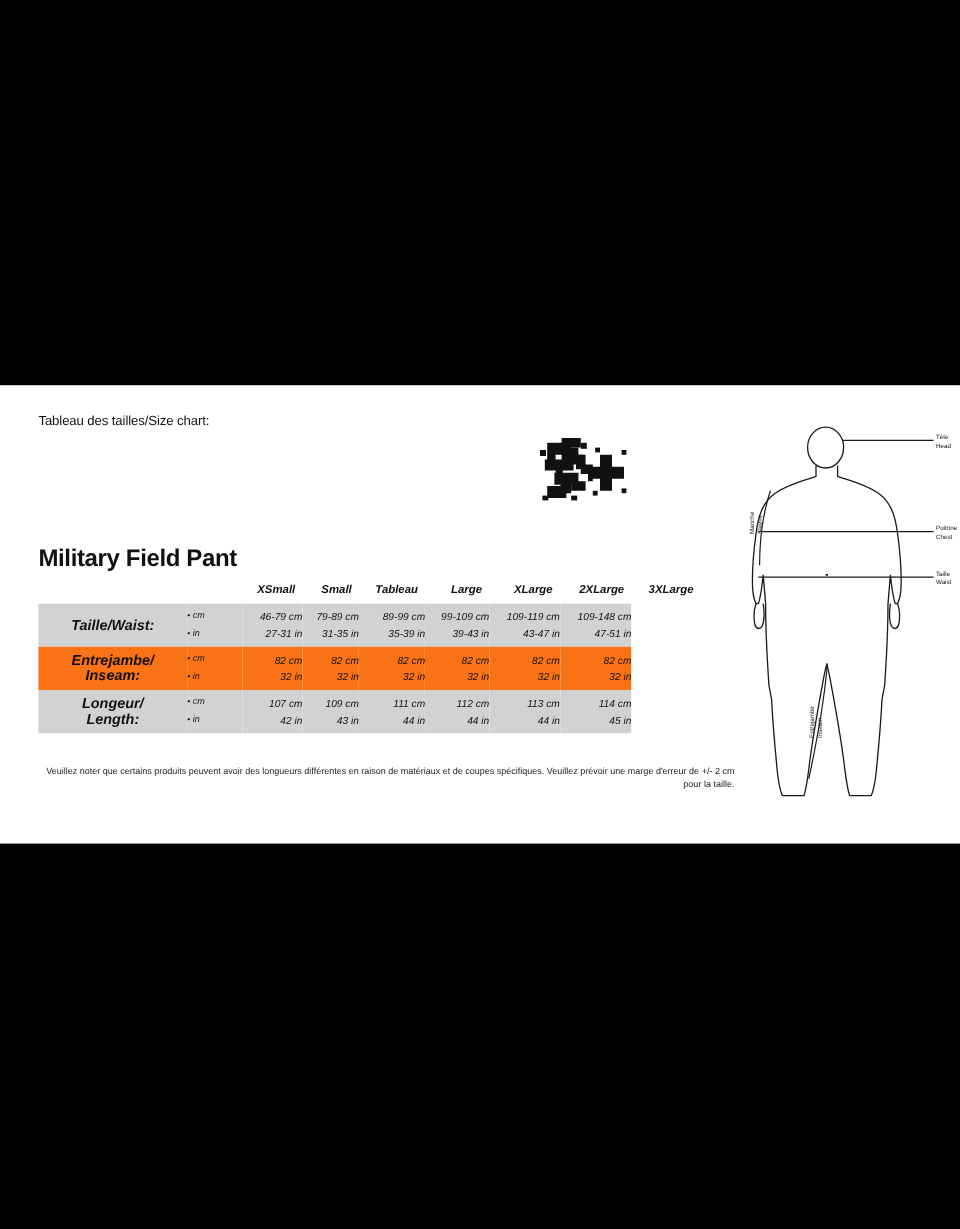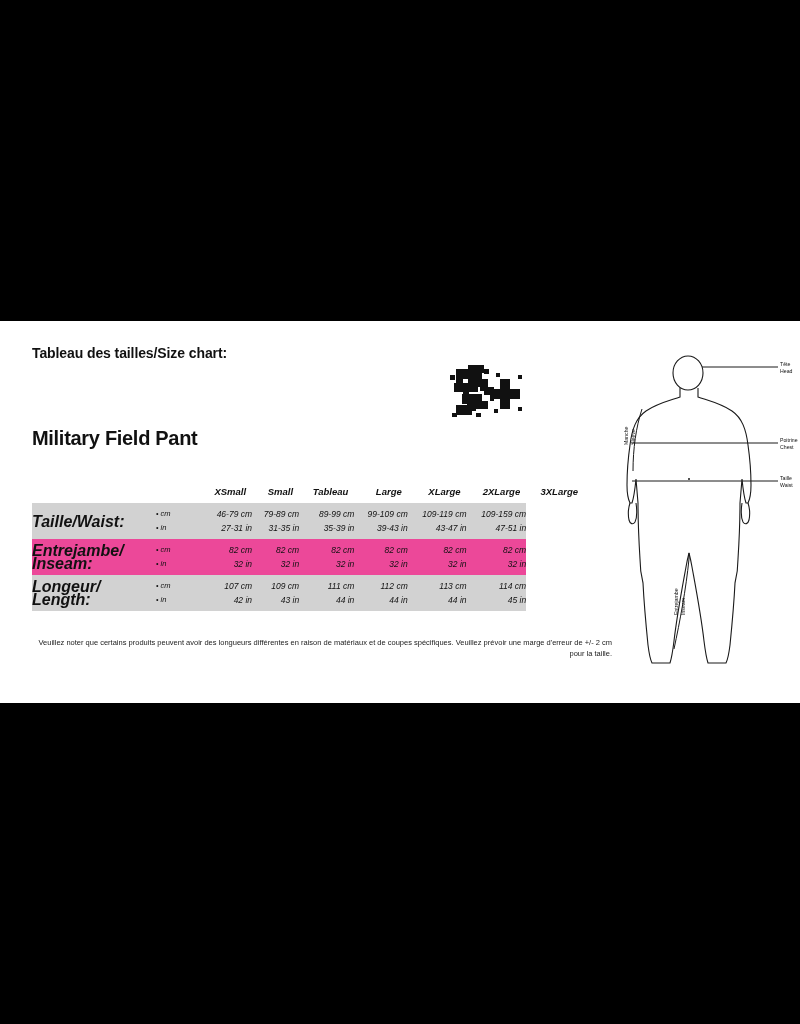--- a/index.html
+++ b/index.html
@@ -26,39 +26,39 @@
     left: 32px;
     top: 22px;
     width: 736px;
   }
   .title-row {
     display: flex;
     align-items: flex-start;
     justify-content: flex-start;
   }
   .chart-title {
-    font-size: 14px;
-    font-weight: bold;
+    font-size: 11px;
+    font-weight: normal;
     color: #111;
     letter-spacing: -0.1px;
     margin: 0;
     padding-top: 2px;
   }
   .logo {
     position: absolute;
     left: 400px;
     top: 18px;
     width: 110px;
     height: 72px;
   }
   .logo svg { display:block; }
   .product-title {
     position: absolute;
     left: 0;
-    top: 84px;
+    top: 112px;
     font-size: 20px;
     font-weight: bold;
     color: #111;
     letter-spacing: -0.3px;
   }
   table.size {
     position: absolute;
     left: 0;
     top: 140px;
     width: 552px;
@@ -79,22 +79,22 @@
     height: 16px;
   }
   table.size thead th.rowlabel {
     text-align: left;
     width: 118px;
   }
   table.size thead th.unit {
     width: 40px;
   }
   .rowhead {
-    text-align: left;
-    font-size: 16px;
+    text-align: center;
+    font-size: 12px;
     font-weight: bold;
     padding-left: 3px;
     line-height: 13px;
     width: 118px;
   }
   .units {
     width: 40px;
     text-align: left;
     font-size: 7.5px;
     line-height: 14px;
@@ -104,21 +104,21 @@
   .units .u .dot { font-size: 7px; }
   .valcell {
     text-align: right;
     font-size: 8.5px;
     line-height: 14px;
     padding-right: 6px;
     white-space: nowrap;
   }
   .valcell span { display: block; }
   tr.shaded td { background: #d2d2d2; }
-  tr.plain td { background: #ec4899; }
+  tr.plain td { background: #f97316; }
   .datarow td { height: 36px; }
   .note {
     position: absolute;
     left: 0;
     width: 580px;
     font-size: 7.5px;
     line-height: 11px;
     color: #222;
   }
   .note.fr { top: 294px; text-align: right; }
@@ -211,21 +211,21 @@
           </td>
           <td class="valcell">
             <span>99-109 cm</span>
             <span>39-43 in</span>
           </td>
           <td class="valcell">
             <span>109-119 cm</span>
             <span>43-47 in</span>
           </td>
           <td class="valcell">
-            <span>109-159 cm</span>
+            <span>109-148 cm</span>
             <span>47-51 in</span>
           </td>
         </tr>
 
         <tr class="datarow plain">
           <td class="rowhead">
             <span>Entrejambe/</span><br>
             <span>Inseam:</span>
           </td>
           <td class="units">

